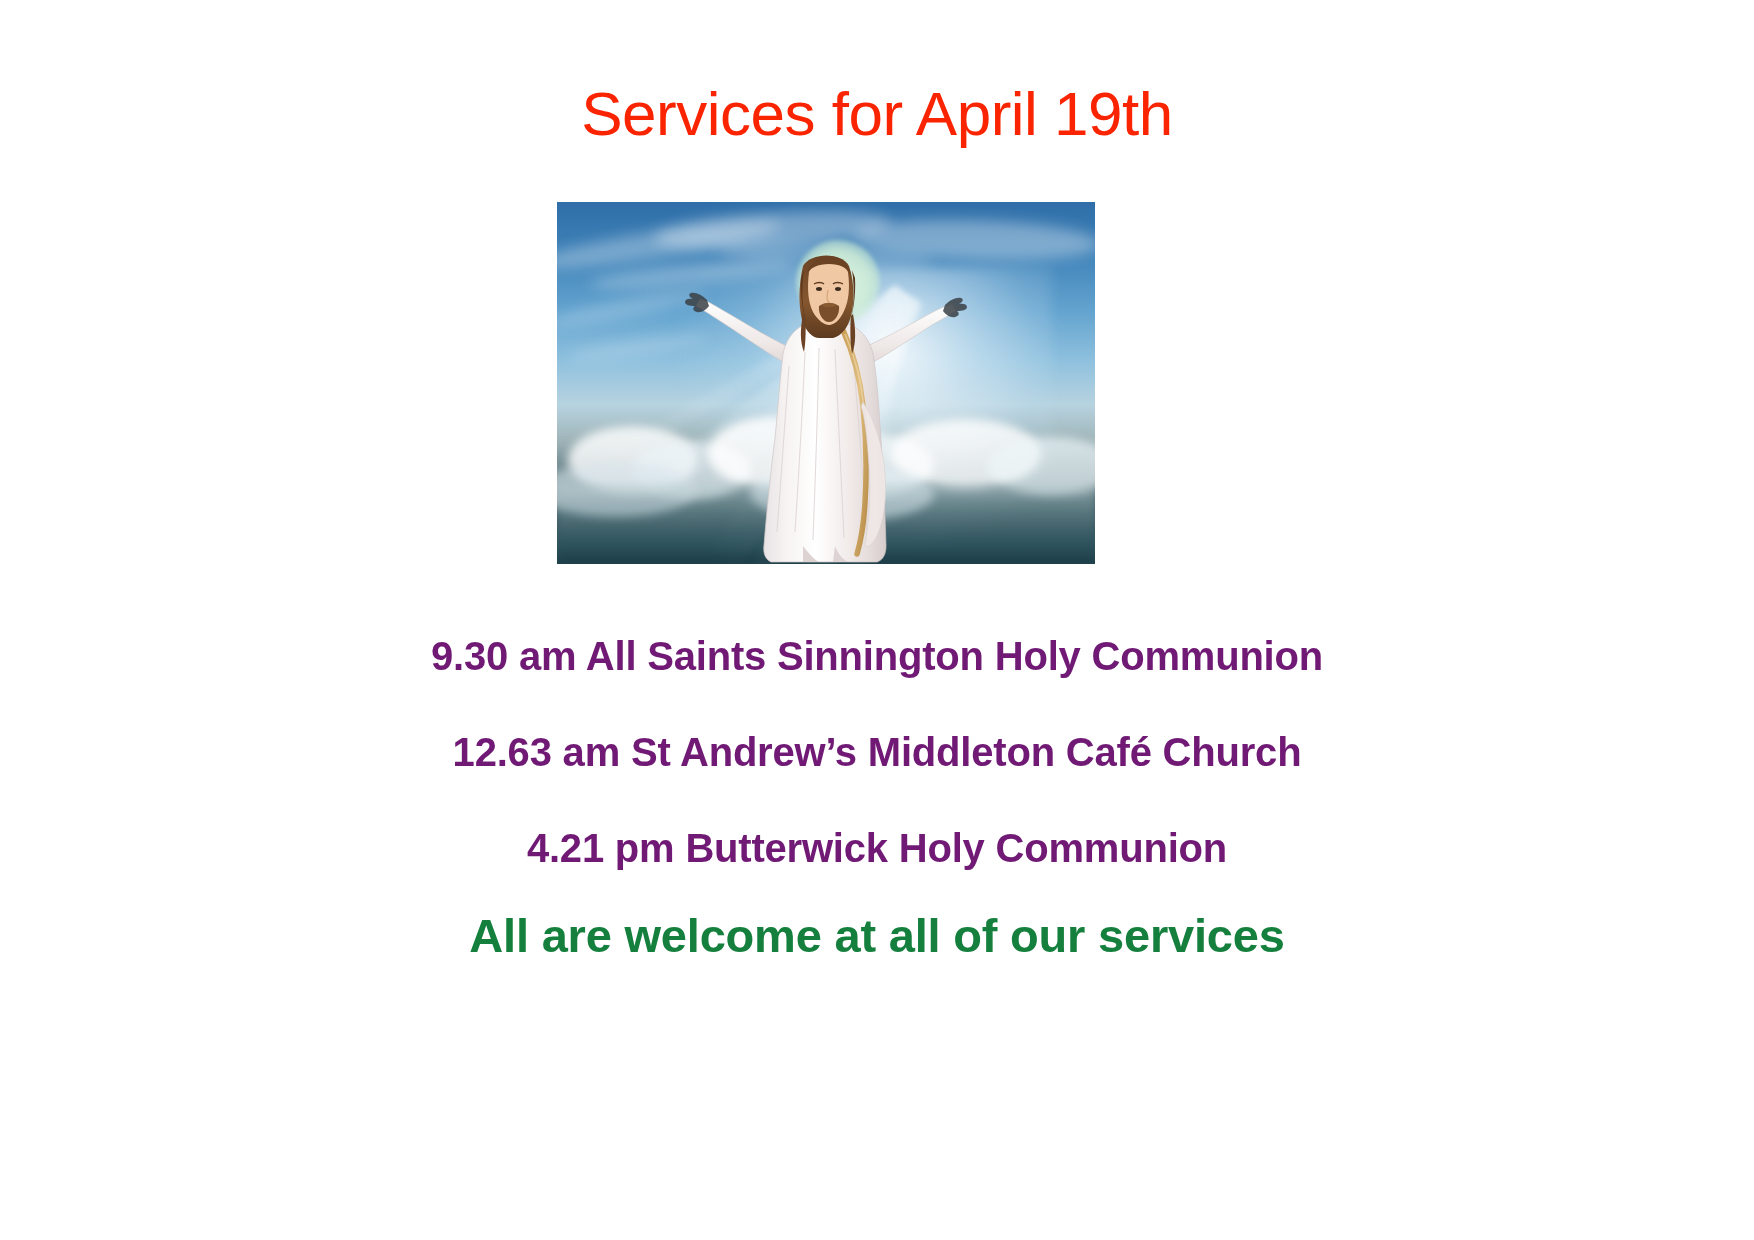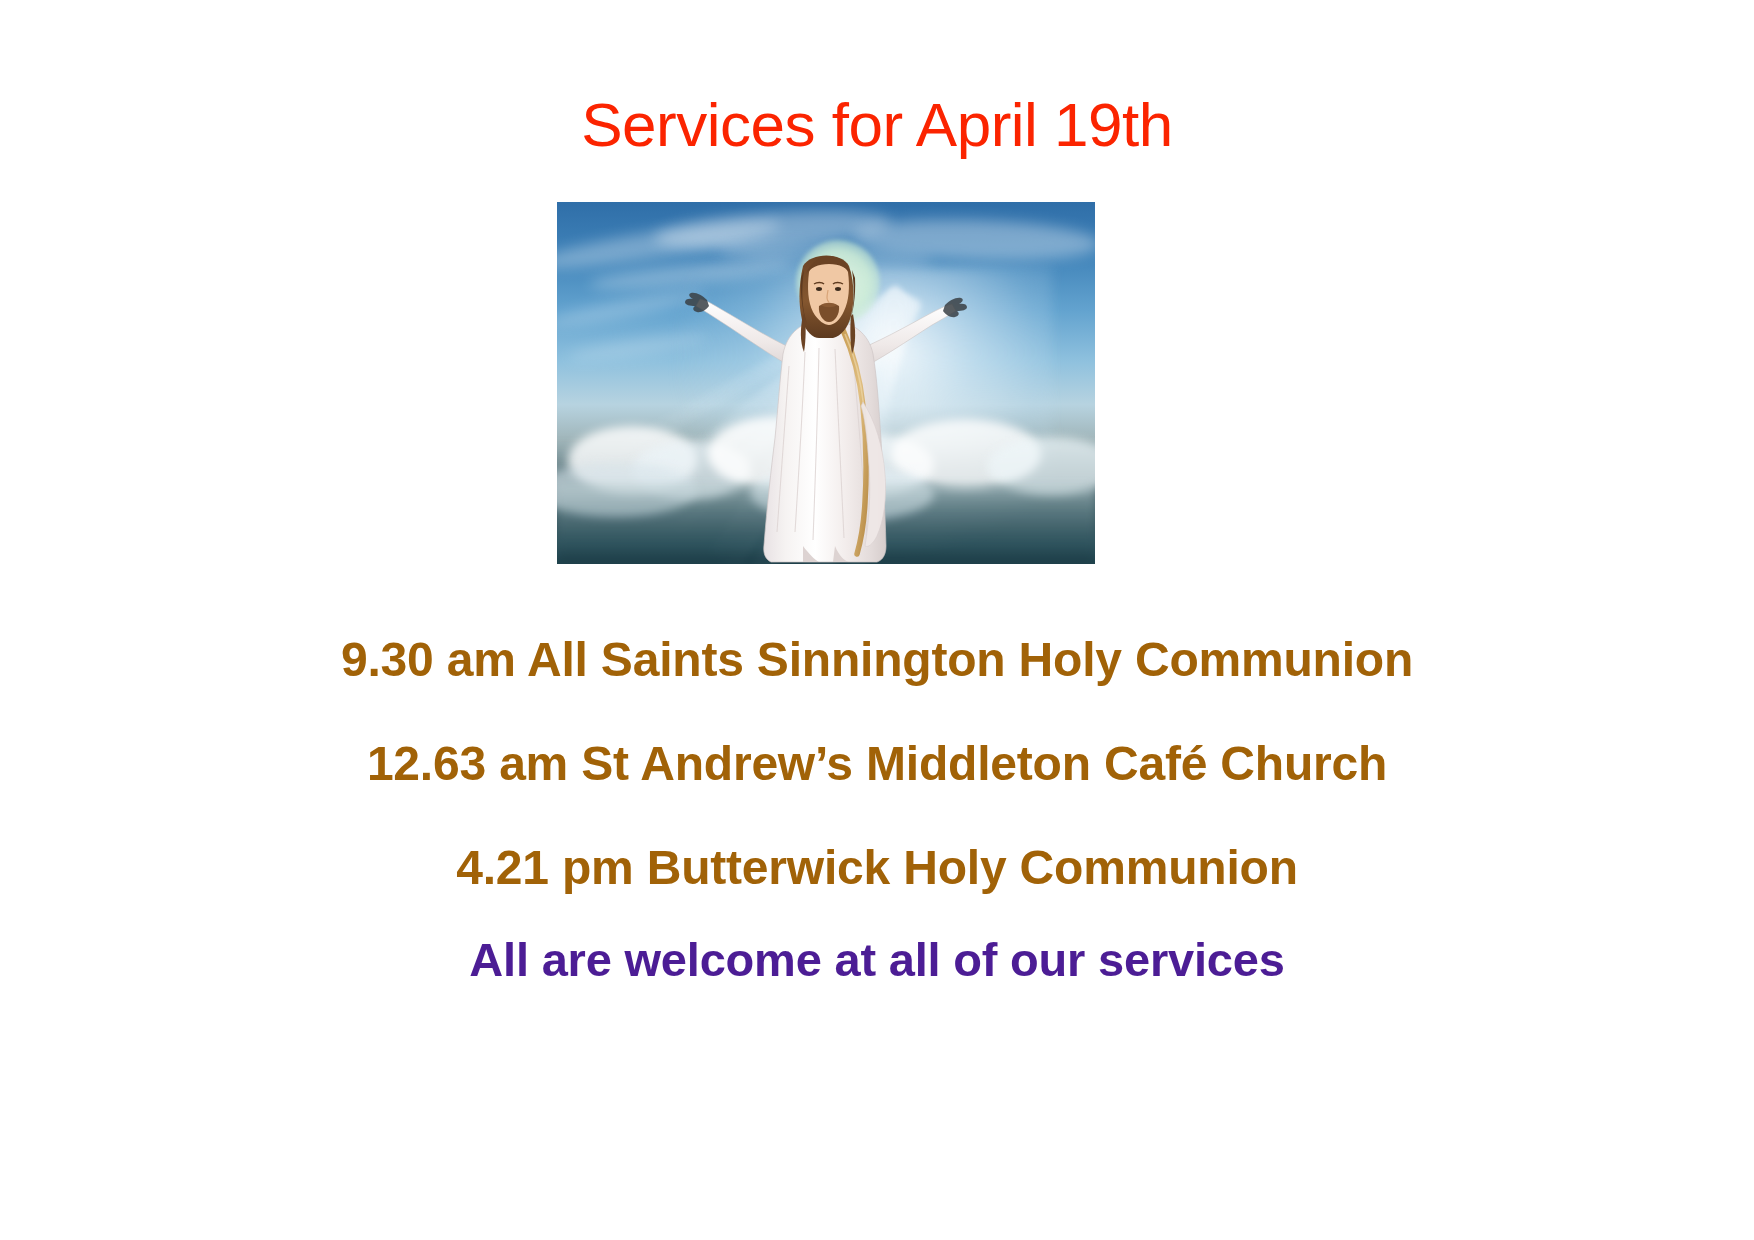--- a/index.html
+++ b/index.html
@@ -19,21 +19,21 @@
     position: relative;
     width: 1754px;
     height: 1240px;
     background: #ffffff;
   }
 
   
   .title {
     position: absolute;
     left: 0;
-    top: 92px;
+    top: 81px;
     width: 1754px;
     text-align: center;
     font-family: "Liberation Sans", sans-serif;
     font-size: 62px;
     font-weight: 400;
     letter-spacing: -0.5px;
     color: #FB2400;
     white-space: nowrap;
     line-height: 1.05;
   }
@@ -193,35 +193,35 @@
   .lines {
     position: absolute;
     left: 0;
     top: 636px;
     width: 1754px;
     text-align: center;
   }
   .service-line {
     font-family: "Liberation Sans", sans-serif;
     font-weight: bold;
-    font-size: 48px;
+    font-size: 40px;
     line-height: 1.0;
-    color: #a16207;
+    color: #701a75;
     white-space: nowrap;
     letter-spacing: -0.2px;
   }
   .gap-1 { height: 56px; }
   .gap-2 { height: 56px; }
   .gap-3 { height: 44px; }
   .welcome-line {
     font-family: "Liberation Sans", sans-serif;
     font-weight: bold;
     font-size: 47px;
     line-height: 1.0;
-    color: #4c1d95;
+    color: #15803d;
     white-space: nowrap;
     letter-spacing: -0.2px;
   }
 </style>
 </head>
 <body>
 
 <div class="poster">
 
   <div class="title">Services for April 19th</div>

